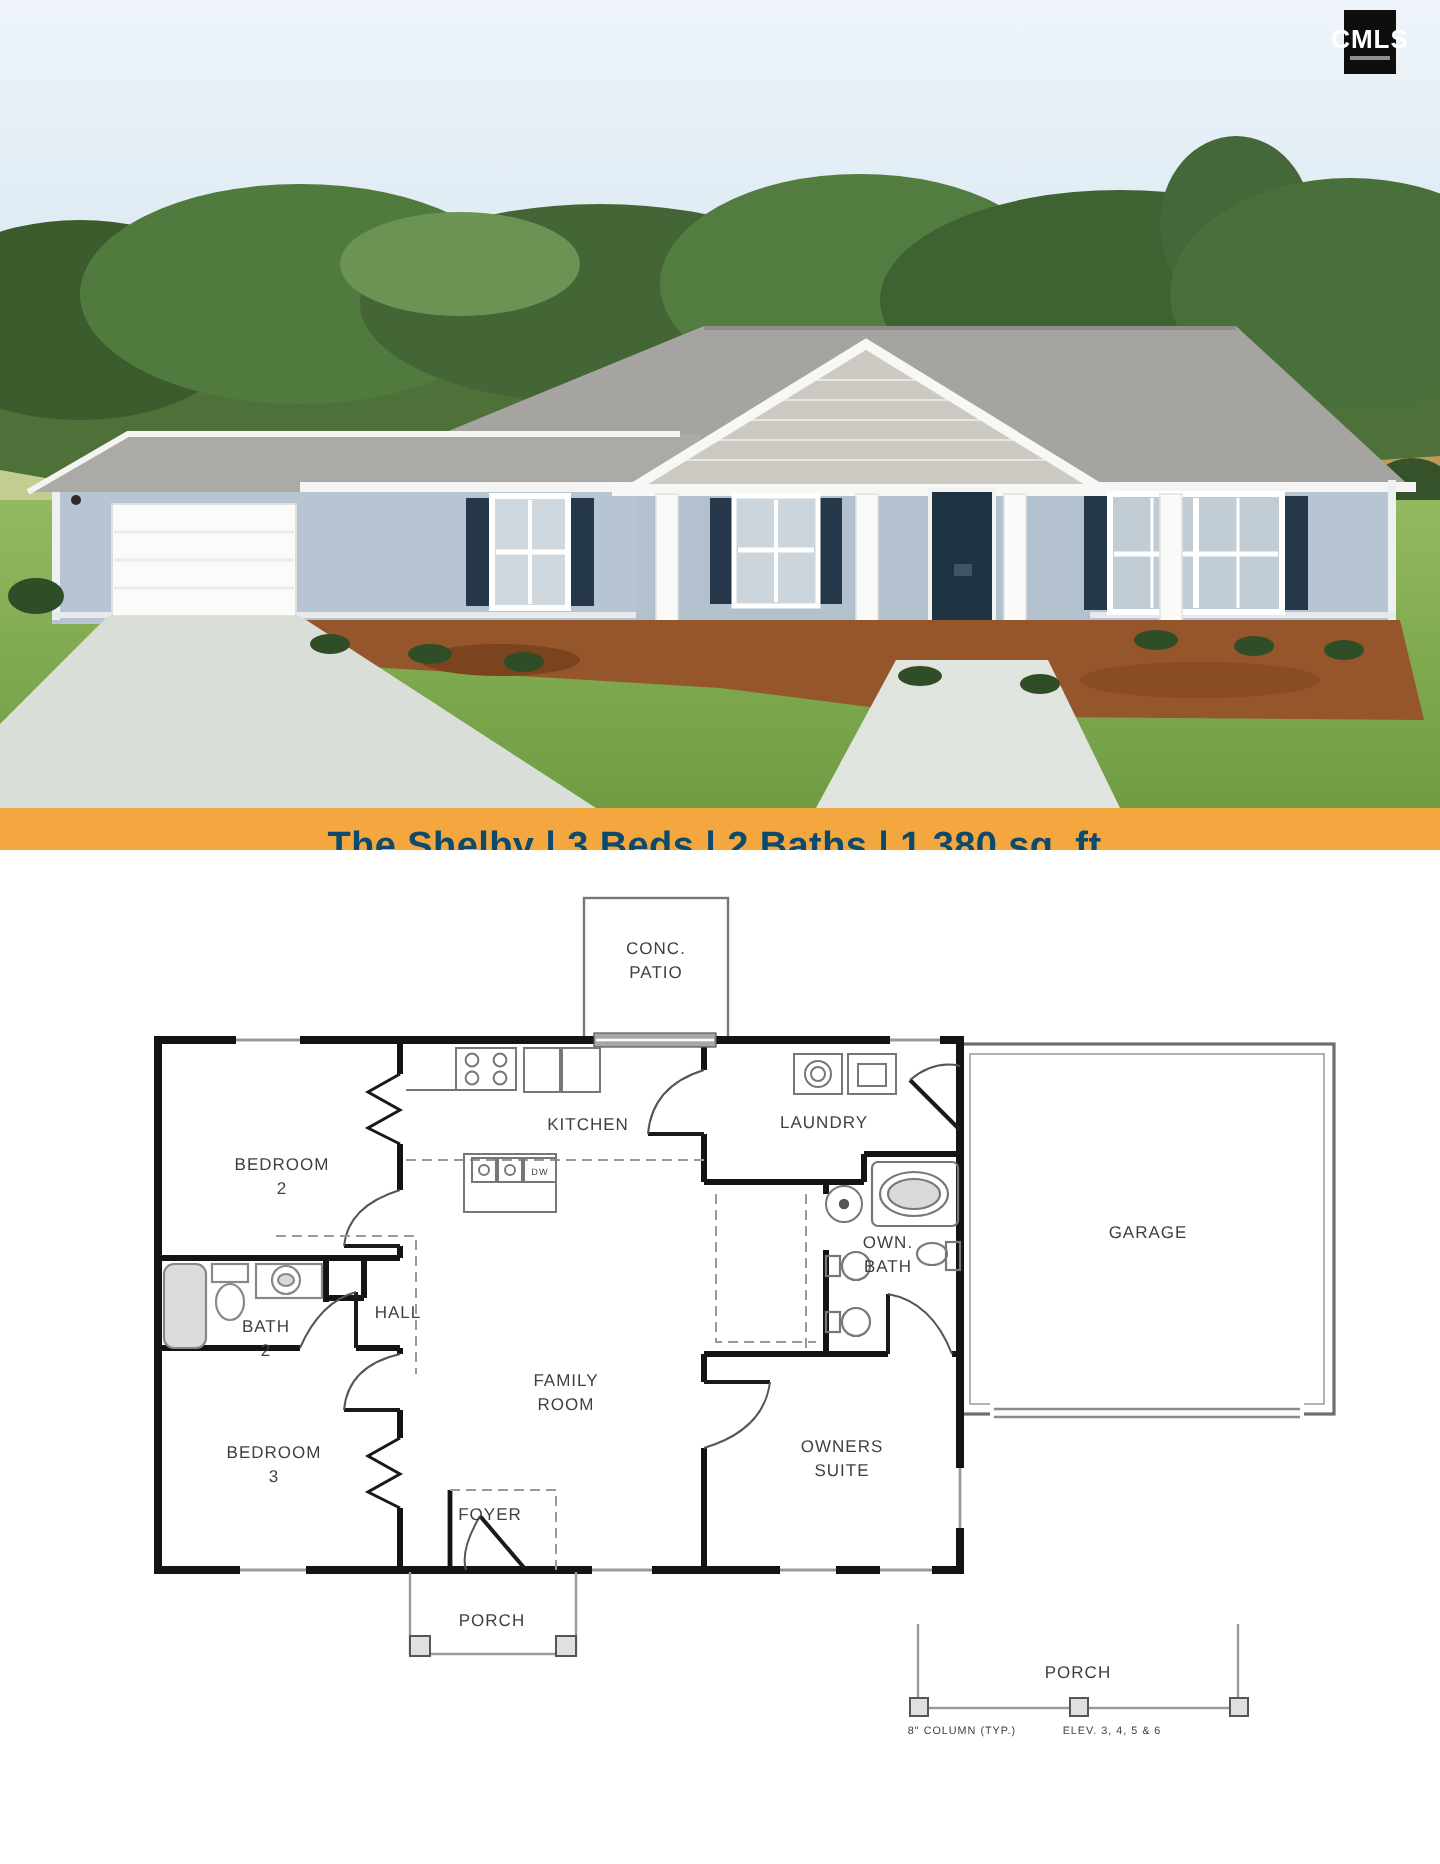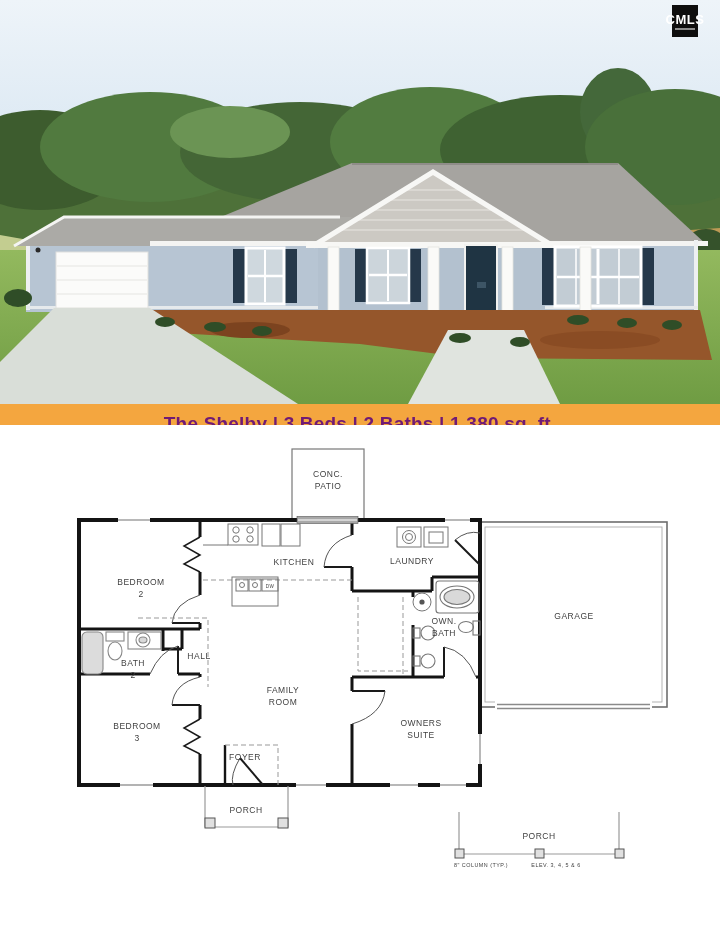--- a/index.html
+++ b/index.html
@@ -16,21 +16,21 @@
           background:#0e0e0e; display:flex; flex-direction:column;
           align-items:center; justify-content:center; gap:2px; }
   #cmls .cmls-text { color:#fff; font-weight:bold; font-size:13px;
           letter-spacing:.5px; line-height:13px; }
   #cmls .cmls-rule { width:80%; height:2px; background:#8d8d8d; }
 
   
   #banner { position:absolute; left:0; top:404px; width:720px; height:42px;
           background:#F4A63F; display:flex; align-items:center;
           justify-content:center; border-bottom:2px solid #b3ada3; }
-  #banner span { font-weight:bold; font-size:19px; color:#701a75;
+  #banner span { font-weight:bold; font-size:19px; color:#0c4a6e;
           letter-spacing:.2px; }
 
   
   #plan { position:absolute; left:0; top:425px; width:720px; height:486px;
           background:#fff; }
   #plan svg text { font-family:"Liberation Sans", sans-serif; fill:#3f3f3f;
           letter-spacing:.5px; }
   .room-label { font-size:8.5px; }
   .note-label { font-size:5.4px; letter-spacing:.2px; fill:#444; }
   .dw-label   { font-size:4.6px; letter-spacing:0; fill:#555; }

